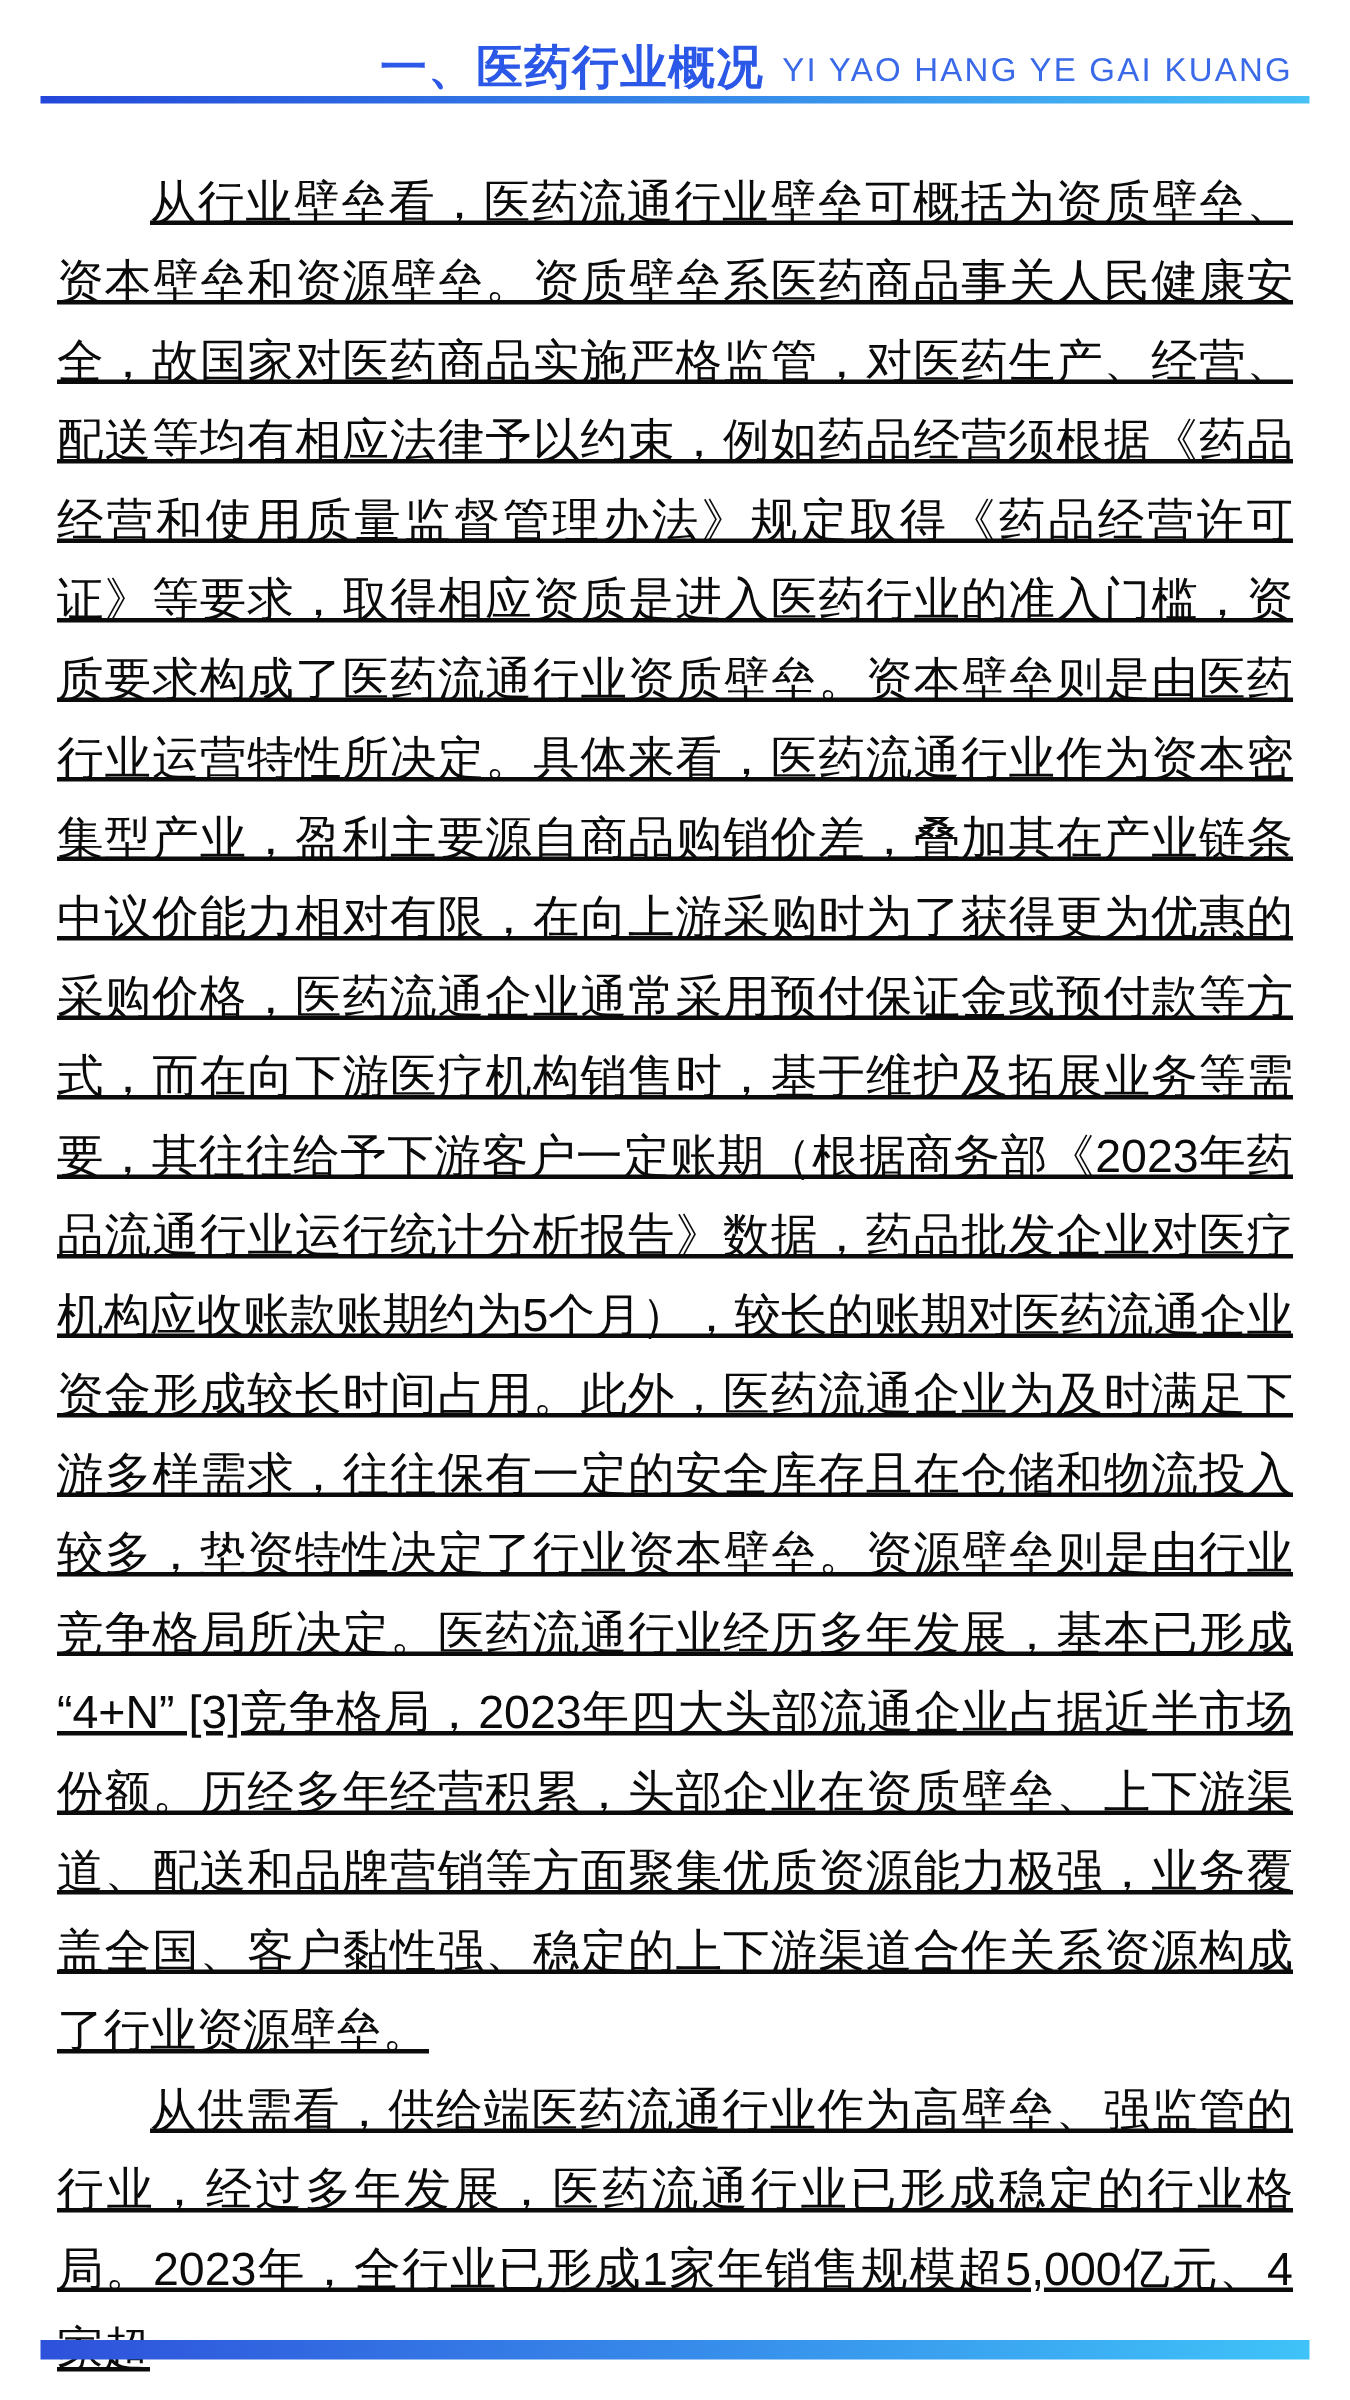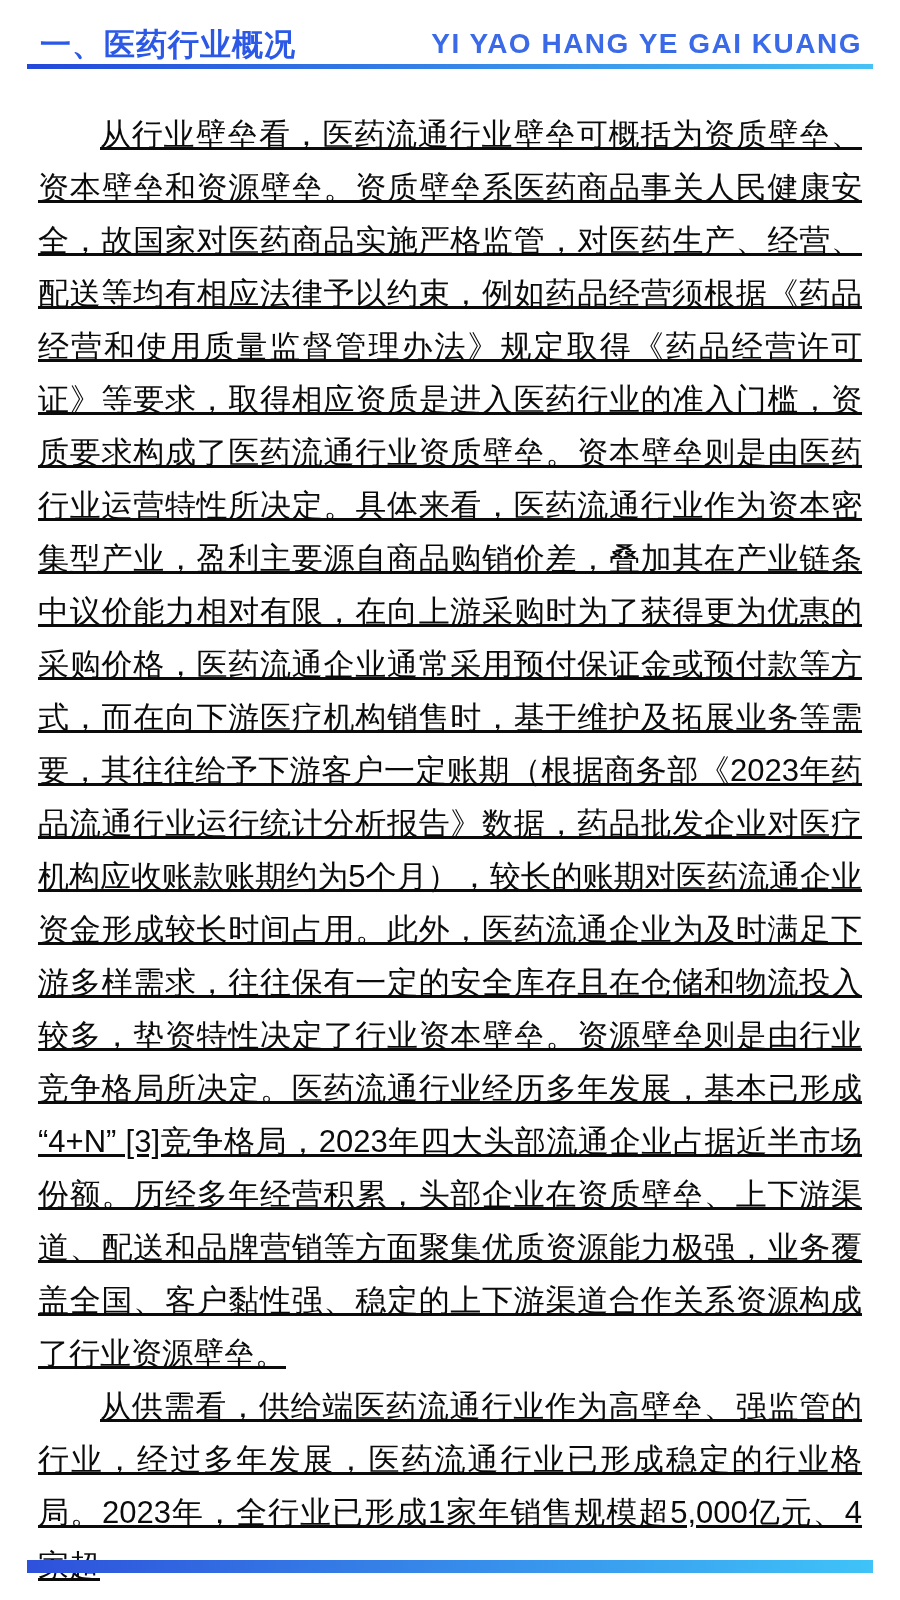--- a/index.html
+++ b/index.html
@@ -21,39 +21,40 @@
   .page {
     position: relative;
     width: 900px;
     height: 1600px;
     background: var(--page-bg);
     overflow: hidden;
   }
   .doc-header {
     position: absolute;
     top: 28px;
-    left: 40px;
+    left: 56px;
     right: 38px;
     display: flex;
-    justify-content: space-between;
+    justify-content: flex-end;
     align-items: flex-end;
   }
   .doc-title {
     font-size: 31px;
     font-weight: bold;
     color: var(--title-blue);
     letter-spacing: 1px;
     line-height: 1.1;
   }
   .doc-pinyin {
-    font-size: 28px;
-    font-weight: 700;
+    font-size: 22px;
+    font-weight: 400;
     color: var(--pinyin-blue);
     letter-spacing: 1.5px;
     padding-bottom: 2px;
+    margin-left: 12px;
   }
   .header-rule {
     position: absolute;
     top: 64px;
     left: 27px;
     width: 846px;
     height: 5px;
     background: linear-gradient(to right, var(--rule-start), var(--rule-end));
   }
   .doc-body {

